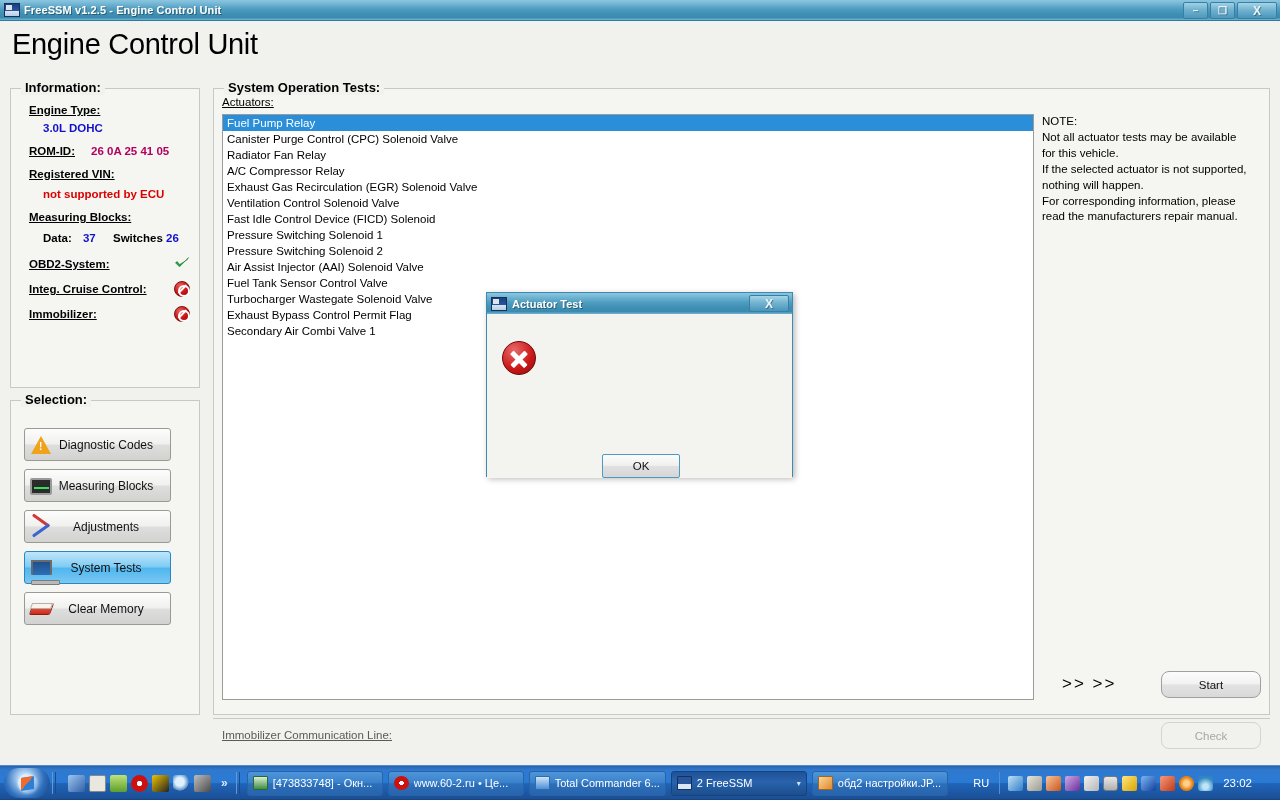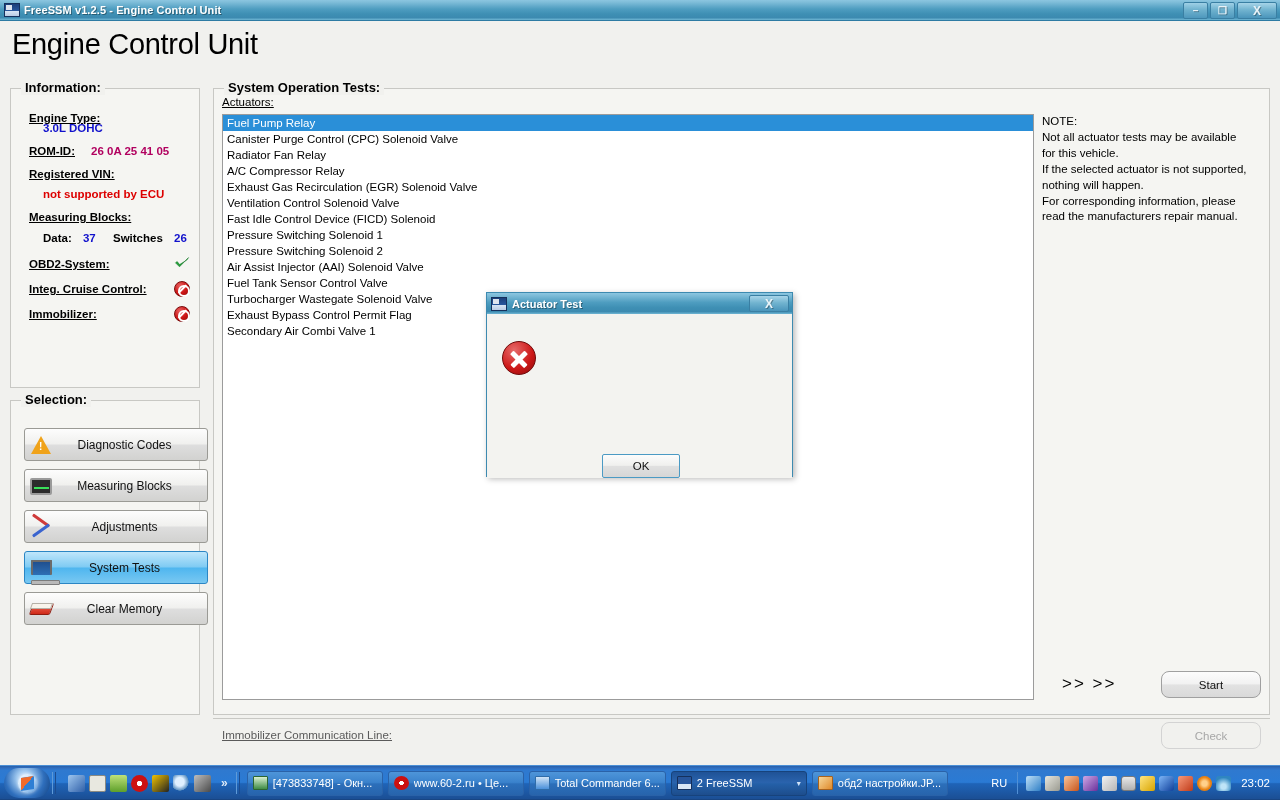--- a/index.html
+++ b/index.html
@@ -91,21 +91,21 @@
     border: 2.3px solid #fff; border-radius: 50%;
   }
   .icon-deny::after {
     content: ""; position: absolute; left: 1.5px; top: 6.3px; width: 11px; height: 2.3px;
     background: #fff; transform: rotate(-45deg);
   }
 
   
   #sel-box { left: 10px; top: 400px; width: 190px; height: 315px; }
   .sel-btn {
-    position: absolute; left: 13px; width: 184px; height: 33px;
+    position: absolute; left: 13px; width: 147px; height: 33px;
     border: 1px solid #9a9a95; border-radius: 3px;
     background: linear-gradient(to bottom, #fdfdfd 0%, #f0f0ee 48%, #dedede 52%, #d2d2d0 100%);
     display: flex; align-items: center;
     font-size: 12px; color: #111;
   }
   .sel-btn.active {
     background: linear-gradient(to bottom, #bfe6fb 0%, #7fcbf3 48%, #4fb6ef 52%, #79c8f2 100%);
     border: 1px solid #2b86c4;
   }
   .sel-btn .lbl { flex: 1; text-align: center; padding-right: 12px; }
@@ -329,21 +329,21 @@
   .task-btn.active {
     background: linear-gradient(to bottom, #1f5296 0%, #2a63ad 45%, #2460a8 52%, #1d4d8c 100%);
     border: 1px solid #17437c;
   }
   .task-ico { width: 15px; height: 14px; margin-right: 5px; flex: none; border-radius: 1px; }
   .task-lbl { overflow: hidden; text-overflow: ellipsis; }
   .task-caret { margin-left: auto; font-size: 8px; color: #cfe3f8; }
 
   #tray {
     margin-left: auto; display: flex; align-items: center; gap: 4px;
-    padding-right: 6px; height: 35px;
+    padding-right: 24px; height: 35px;
   }
   #tray-lang { color: #ffffff; font-size: 11px; margin-right: 6px; }
   #tray-div { width: 1px; height: 22px; background: #5190d6; margin-right: 4px; }
   .tray-ico { width: 15px; height: 15px; border-radius: 2px; flex: none; }
   #clock { color: #ffffff; font-size: 11.5px; margin-left: 6px; margin-right: 4px; }
 </style>
 </head>
 <body>
 
 <div id="app-window">
@@ -356,21 +356,21 @@
       <div class="tb-btn">❐</div>
       <div class="tb-btn close">X</div>
     </div>
   </div>
 
   <div id="page-title">Engine Control Unit</div>
 
   <div class="groupbox" id="info-box">
     <div class="gb-legend">Information:</div>
 
-    <div class="info-row" style="left:18px; top:15px;margin-top:8px;">
+    <div class="info-row" style="left:18px; top:15px;">
       <span class="info-label">Engine Type:</span>
     </div>
     <div class="info-row" style="left:32px; top:33px;">
       <span class="info-val val-blue">3.0L DOHC</span>
     </div>
 
     <div class="info-row" style="left:18px; top:56px;">
       <span class="info-label">ROM-ID:</span>
     </div>
     <div class="info-row" style="left:80px; top:56px;">
@@ -384,21 +384,21 @@
       <span class="info-val val-red">not supported by ECU</span>
     </div>
 
     <div class="info-row" style="left:18px; top:122px;">
       <span class="info-label">Measuring Blocks:</span>
     </div>
     <div class="info-row" style="left:32px; top:143px;">
       <span class="info-val" style="color:#000;">Data:</span>
       <span class="info-val val-blue" style="margin-left:8px;">37</span>
       <span class="info-val" style="color:#000; margin-left:14px;">Switches</span>
-      <span class="info-val val-blue" style="margin-left:8px;">26</span>
+      <span class="info-val val-blue" style="margin-left:0;">26</span>
     </div>
 
     <div class="info-row" style="left:18px; top:169px;">
       <span class="info-label">OBD2-System:</span>
     </div>
     <div class="info-row" style="left:163px; top:167px;">
       <span class="icon-check">
         <svg width="16" height="14" viewBox="0 0 16 14">
           <path d="M1.5 6.8 L5.5 10.8 L14.5 1.6 L12.8 4.0 L5.6 8.6 L3.2 5.6 Z" fill="#23a13a" stroke="#1a7a2c" stroke-width="0.6"></path>
         </svg>

